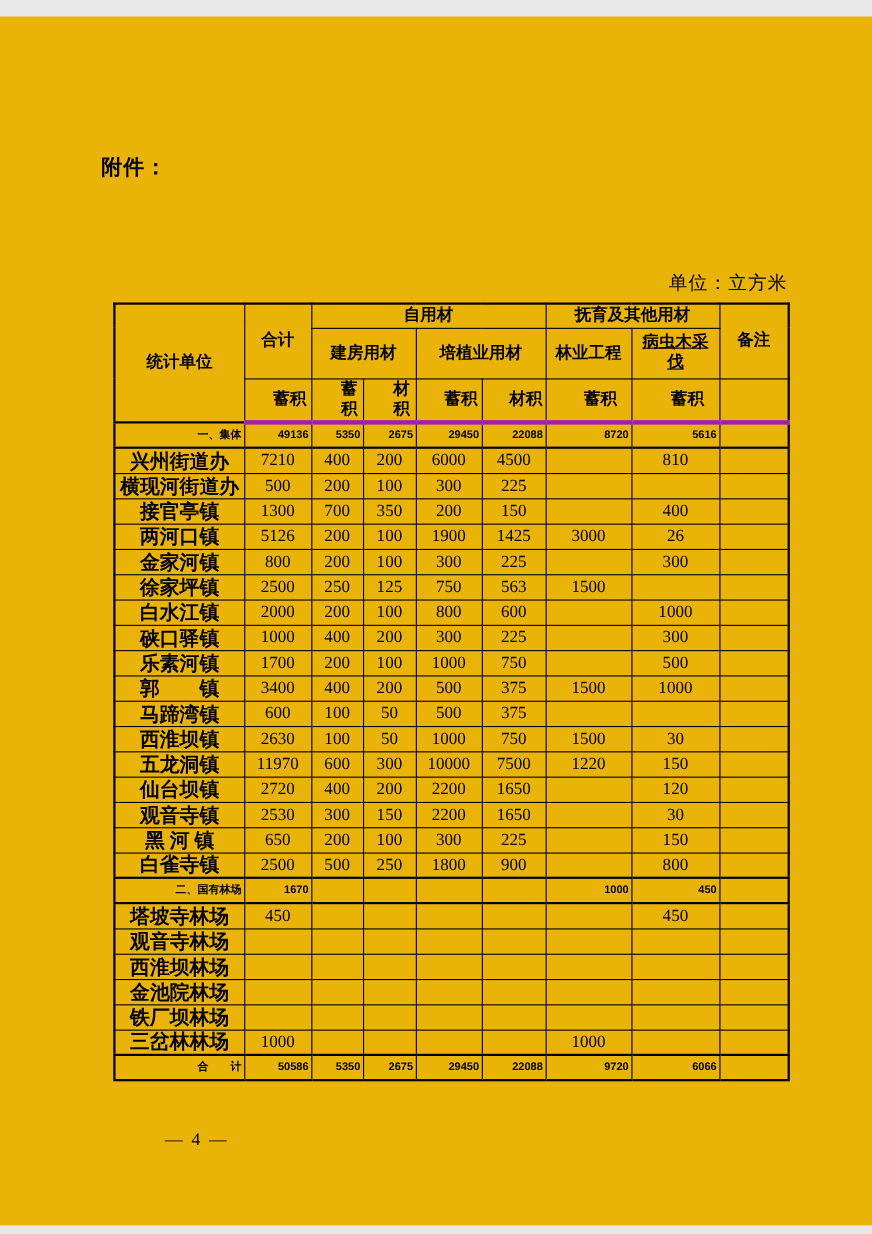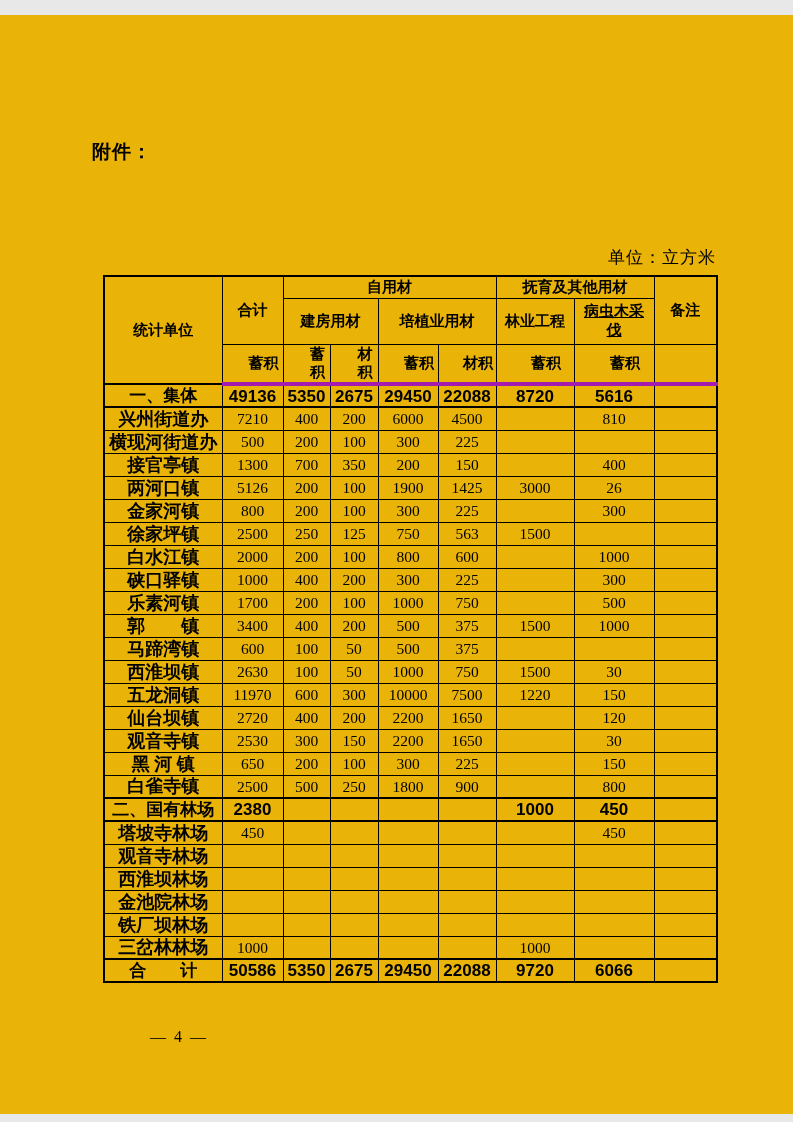--- a/index.html
+++ b/index.html
@@ -50,22 +50,22 @@
   .qtable thead tr.h1 th { height:22px; }
   .qtable thead tr.h2 th { height:46px; }
   .qtable thead tr.h3 th { height:23px; border-bottom:4px solid #a21caf;padding-left:24px; }
   .qtable tbody td {
     font-size:15.5px; height:23px; line-height:1;
     white-space:nowrap;
   }
   .qtable tbody td.unit { font-size:18px;font-weight:bold; }
   .qtable tbody tr.section td {
     font-family:"Liberation Sans","DejaVu Sans",sans-serif;
-    font-weight:bold; font-size:17px;
-    border-top:2px solid #000; border-bottom:2px solid #000;
+    font-weight:bold; font-size:10px;
+    border-top:2px solid #000; border-bottom:2px solid #000;text-align:right;
   }
   .wrap-narrow { display:inline-block; width:66px; white-space:normal;text-decoration:underline; }
   .page-number {
     position:absolute; left:150px; top:1013px;
     font-size:16px; letter-spacing:2px;
   }
 </style>
 </head>
 <body>
 
@@ -307,21 +307,21 @@
     <td class="num">500</td>
     <td class="num">250</td>
     <td class="num">1800</td>
     <td class="num">900</td>
     <td class="num"></td>
     <td class="num">800</td>
     <td class="num"></td>
   </tr>
         <tr class="section">
     <td class="unit">二、国有林场</td>
-    <td class="num">2380</td>
+    <td class="num">1670</td>
     <td class="num"></td>
     <td class="num"></td>
     <td class="num"></td>
     <td class="num"></td>
     <td class="num">1000</td>
     <td class="num">450</td>
     <td class="num"></td>
   </tr>
         <tr>
     <td class="unit">塔坡寺林场</td>

